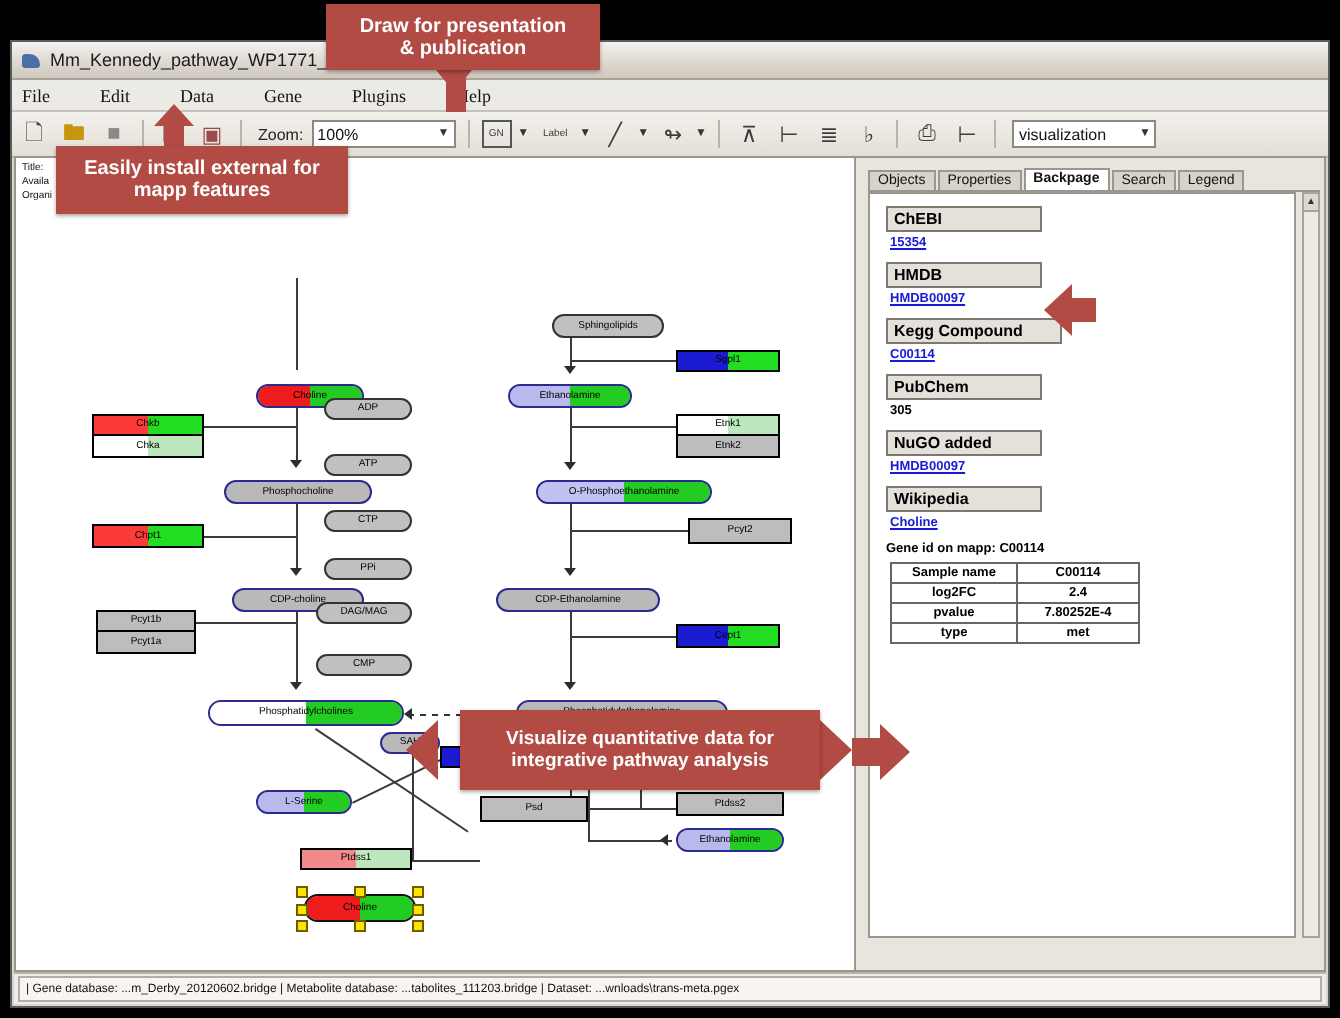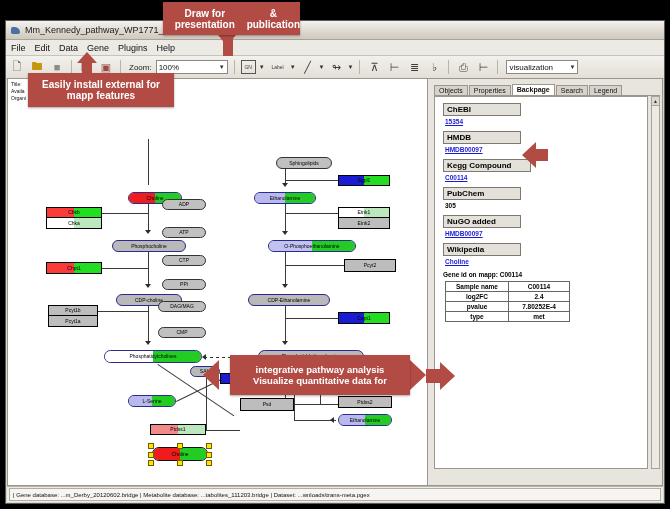--- a/index.html
+++ b/index.html
@@ -10,21 +10,21 @@
   .window{position:absolute;left:5px;top:20px;width:660px;height:484px;background:#d9d5ce;
           border:1px solid #5b5b5b;box-sizing:border-box;}
   .titlebar{height:18px;background:linear-gradient(#f4f2ef,#dcd7cf 60%,#cfc9bf);
             border-bottom:1px solid #a9a297;display:flex;align-items:center;padding:0 4px;}
   .titlebar .tb-icon{width:11px;height:11px;margin-right:4px;position:relative;flex:none;}
   .titlebar .tb-icon:before{content:"";position:absolute;left:1px;top:2px;width:9px;height:7px;
             background:#4a6fa5;border-radius:2px 6px 2px 2px;}
   .titlebar .tb-title{font-size:9px;color:#1b1b1b;white-space:nowrap;overflow:hidden;}
 
   .menubar{height:15px;background:#eceae5;border-bottom:1px solid #c8c3ba;display:flex;
-           align-items:center;padding-left:5px;gap:9px;}
+           align-items:center;padding-left:5px;gap:25px;font-family:Liberation Serif, serif;}
   .menubar span{font-size:9px;color:#111;}
 
   .toolbar{height:22px;background:linear-gradient(#f3f1ec,#e3dfd7);border-bottom:1px solid #bdb7ad;
            display:flex;align-items:center;padding:0 3px;gap:4px;}
   .tb-btn{width:16px;height:16px;display:flex;align-items:center;justify-content:center;
           font-size:11px;color:#3c3c3c;}
   .tb-sep{width:1px;height:14px;background:#b9b3a9;margin:0 2px;}
   .zoom-label{font-size:8px;color:#222;margin-left:2px;}
   .combo{height:14px;border:1px solid #8e8880;background:#fff;display:flex;align-items:center;
          justify-content:space-between;font-size:8px;color:#111;padding:0 2px;box-sizing:border-box;}
@@ -454,39 +454,39 @@
       </div>
     </div>
 
     <div class="statusbar">
       <div class="status-inner">
         <span>| Gene database: ...m_Derby_20120602.bridge | Metabolite database: ...tabolites_111203.bridge | Dataset: ...wnloads\trans-meta.pgex</span>
       </div>
     </div>
   </div>
 
-  <div class="callout" style="left:163px;top:2px;width:137px;height:33px;font-size:10px;flex-direction:row">
+  <div class="callout" style="left:163px;top:2px;width:137px;height:33px;font-size:10px;flex-direction:column">
     <div>Draw for presentation</div>
     <div>&amp; publication</div>
   </div>
   <div class="co-arrow" style="left:218px;top:35px;border-left:9px solid transparent;border-right:9px solid transparent;border-top:11px solid #b34b45"></div>
   <div class="co-arrow" style="left:223px;top:32px;width:10px;height:24px;background:#b34b45;border:none"></div>
 
   <div class="callout" style="left:28px;top:73px;width:146px;height:34px;font-size:10px;flex-direction:column">
     <div>Easily install external for</div>
     <div>mapp features</div>
   </div>
   <div class="co-arrow" style="left:77px;top:52px;border-left:10px solid transparent;border-right:10px solid transparent;border-bottom:11px solid #b34b45"></div>
   <div class="co-arrow" style="left:82px;top:62px;width:10px;height:14px;background:#b34b45"></div>
 
   <div class="co-arrow" style="left:522px;top:142px;border-top:13px solid transparent;border-bottom:13px solid transparent;border-right:14px solid #b34b45"></div>
   <div class="co-arrow" style="left:534px;top:149px;width:14px;height:12px;background:#b34b45"></div>
 
   <div class="callout" style="left:230px;top:355px;width:180px;height:40px;font-size:9.5px;flex-direction:column">
+    <div>Visualize quantitative data  for</div>
     <div>integrative pathway analysis</div>
-    <div>Visualize quantitative data  for</div>
   </div>
   <div class="co-arrow" style="left:203px;top:360px;border-top:15px solid transparent;border-bottom:15px solid transparent;border-right:16px solid #b34b45"></div>
   <div class="co-arrow" style="left:410px;top:360px;border-top:15px solid transparent;border-bottom:15px solid transparent;border-left:16px solid #b34b45"></div>
   <div class="co-arrow" style="left:426px;top:369px;width:14px;height:14px;background:#b34b45"></div>
   <div class="co-arrow" style="left:440px;top:362px;border-top:14px solid transparent;border-bottom:14px solid transparent;border-left:15px solid #b34b45"></div>
 
 </div>
 
 </body></html>

